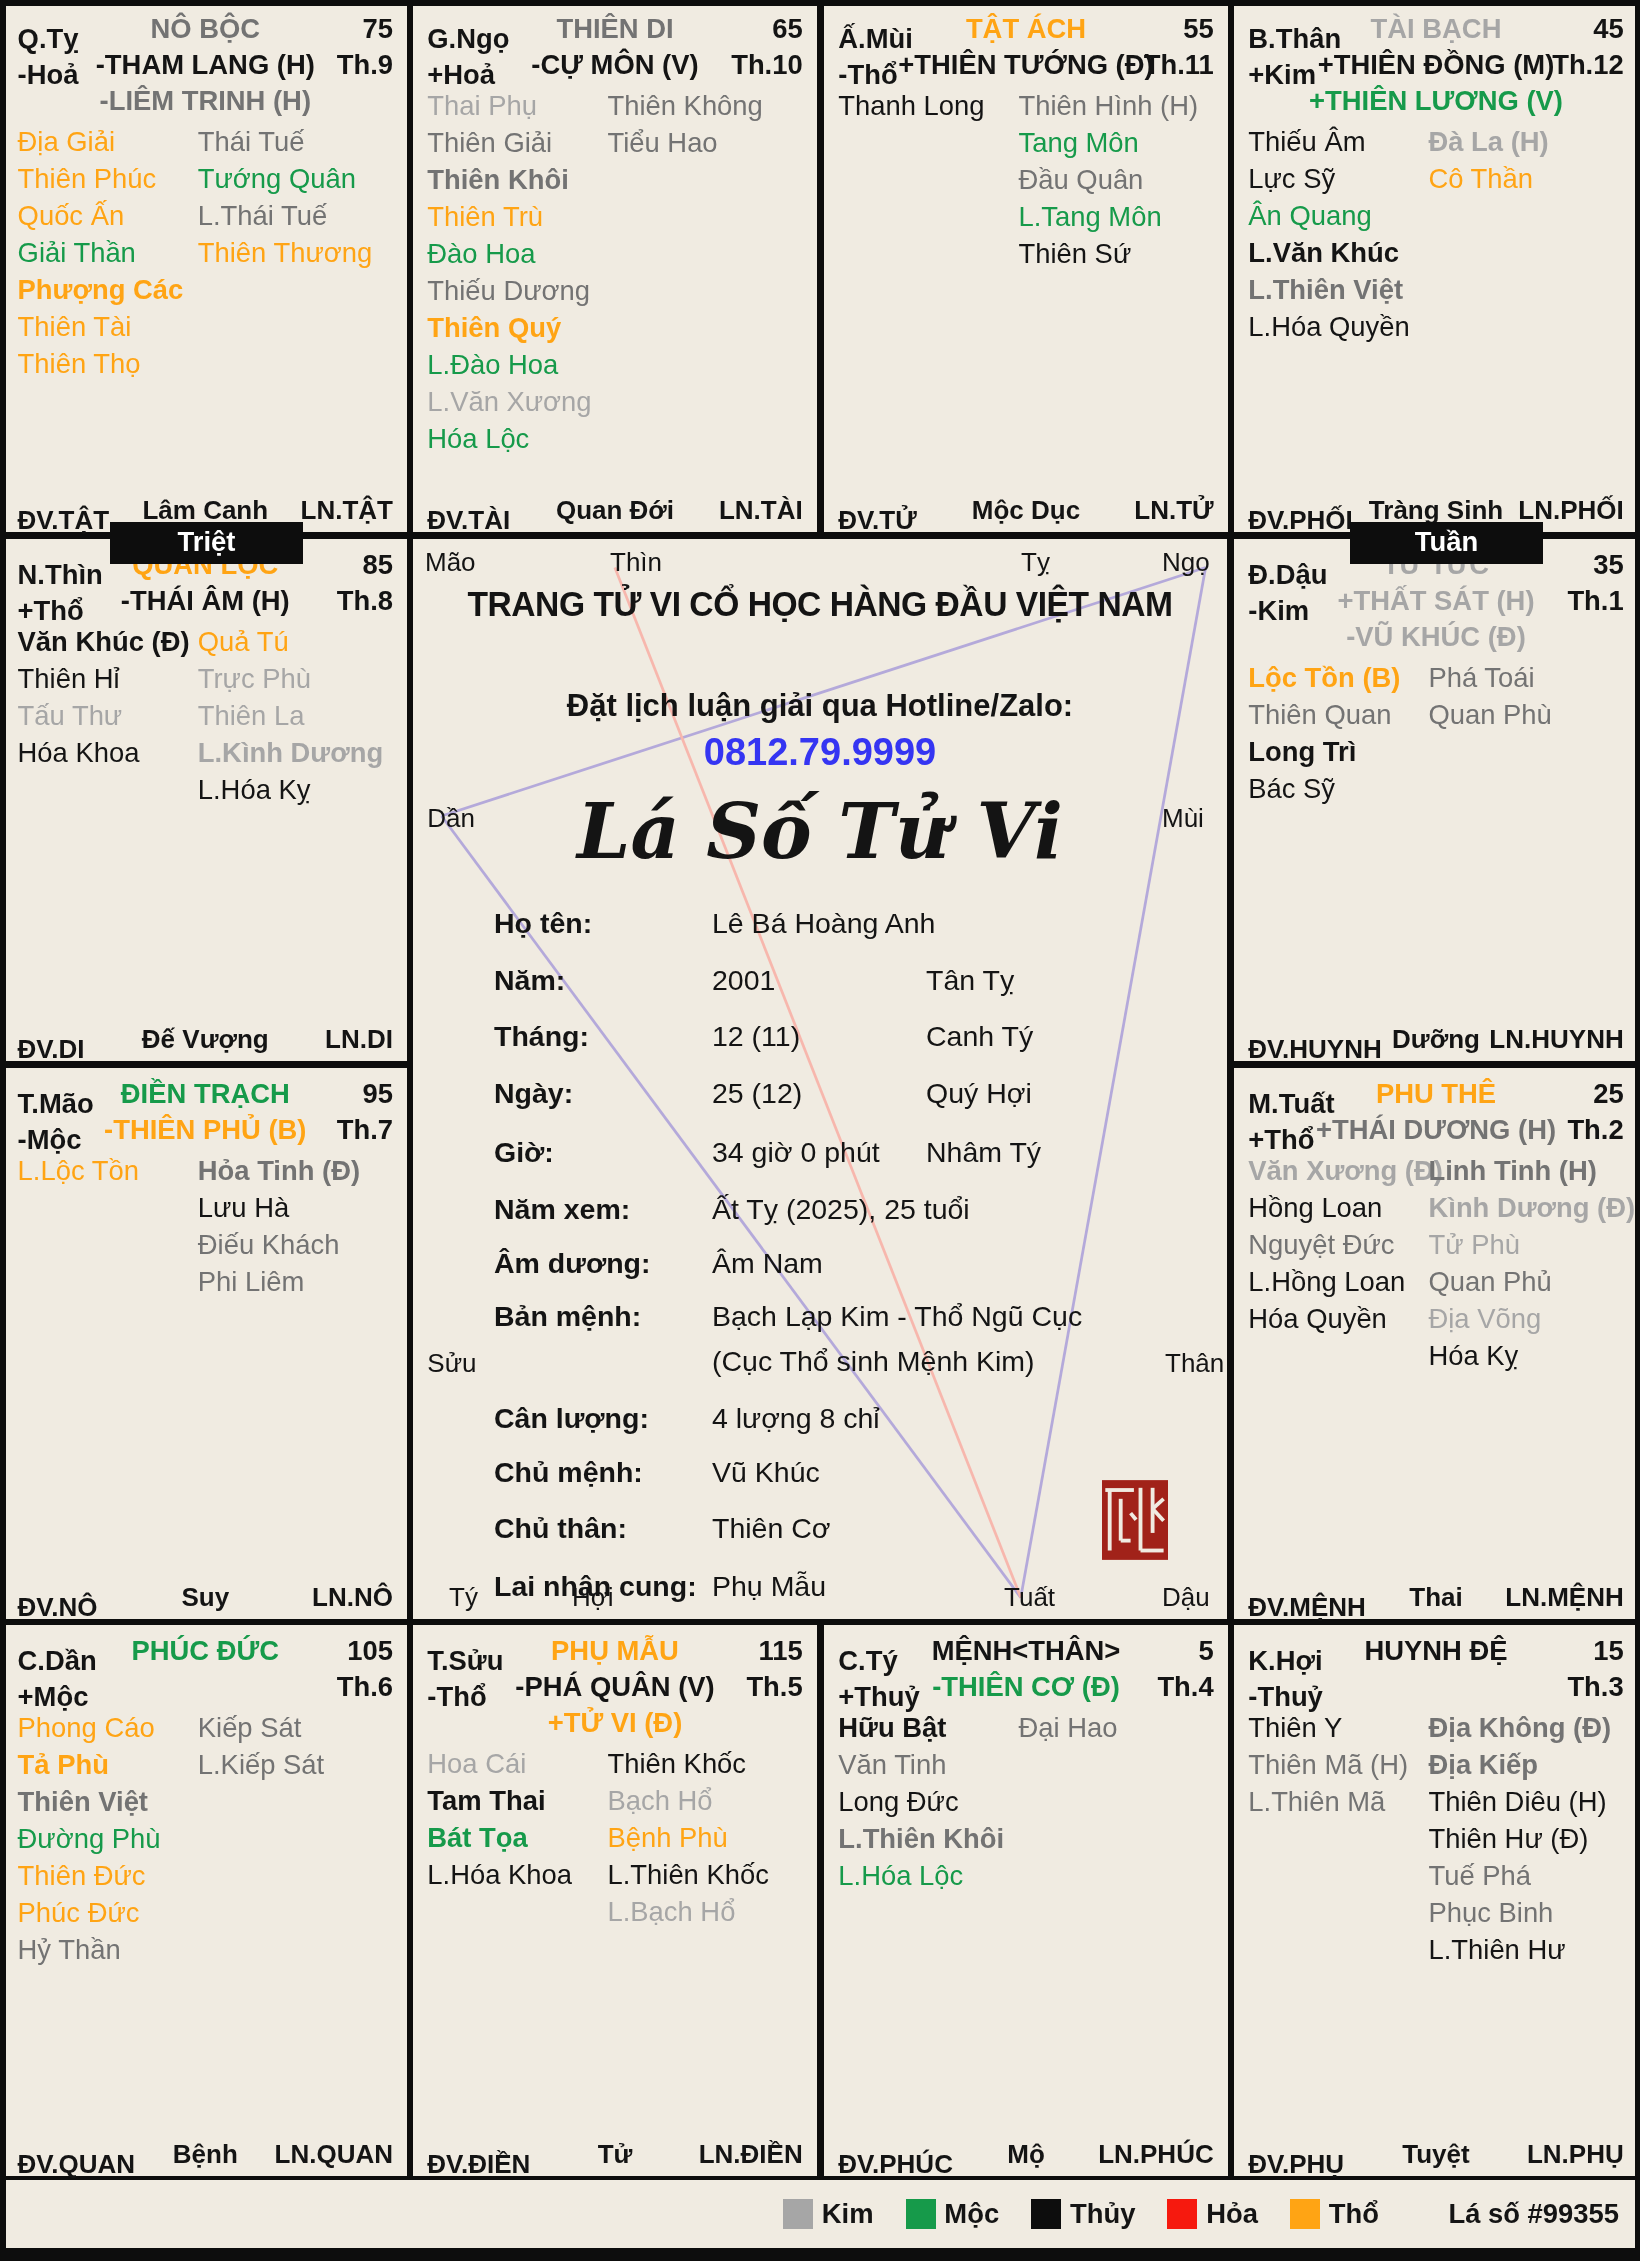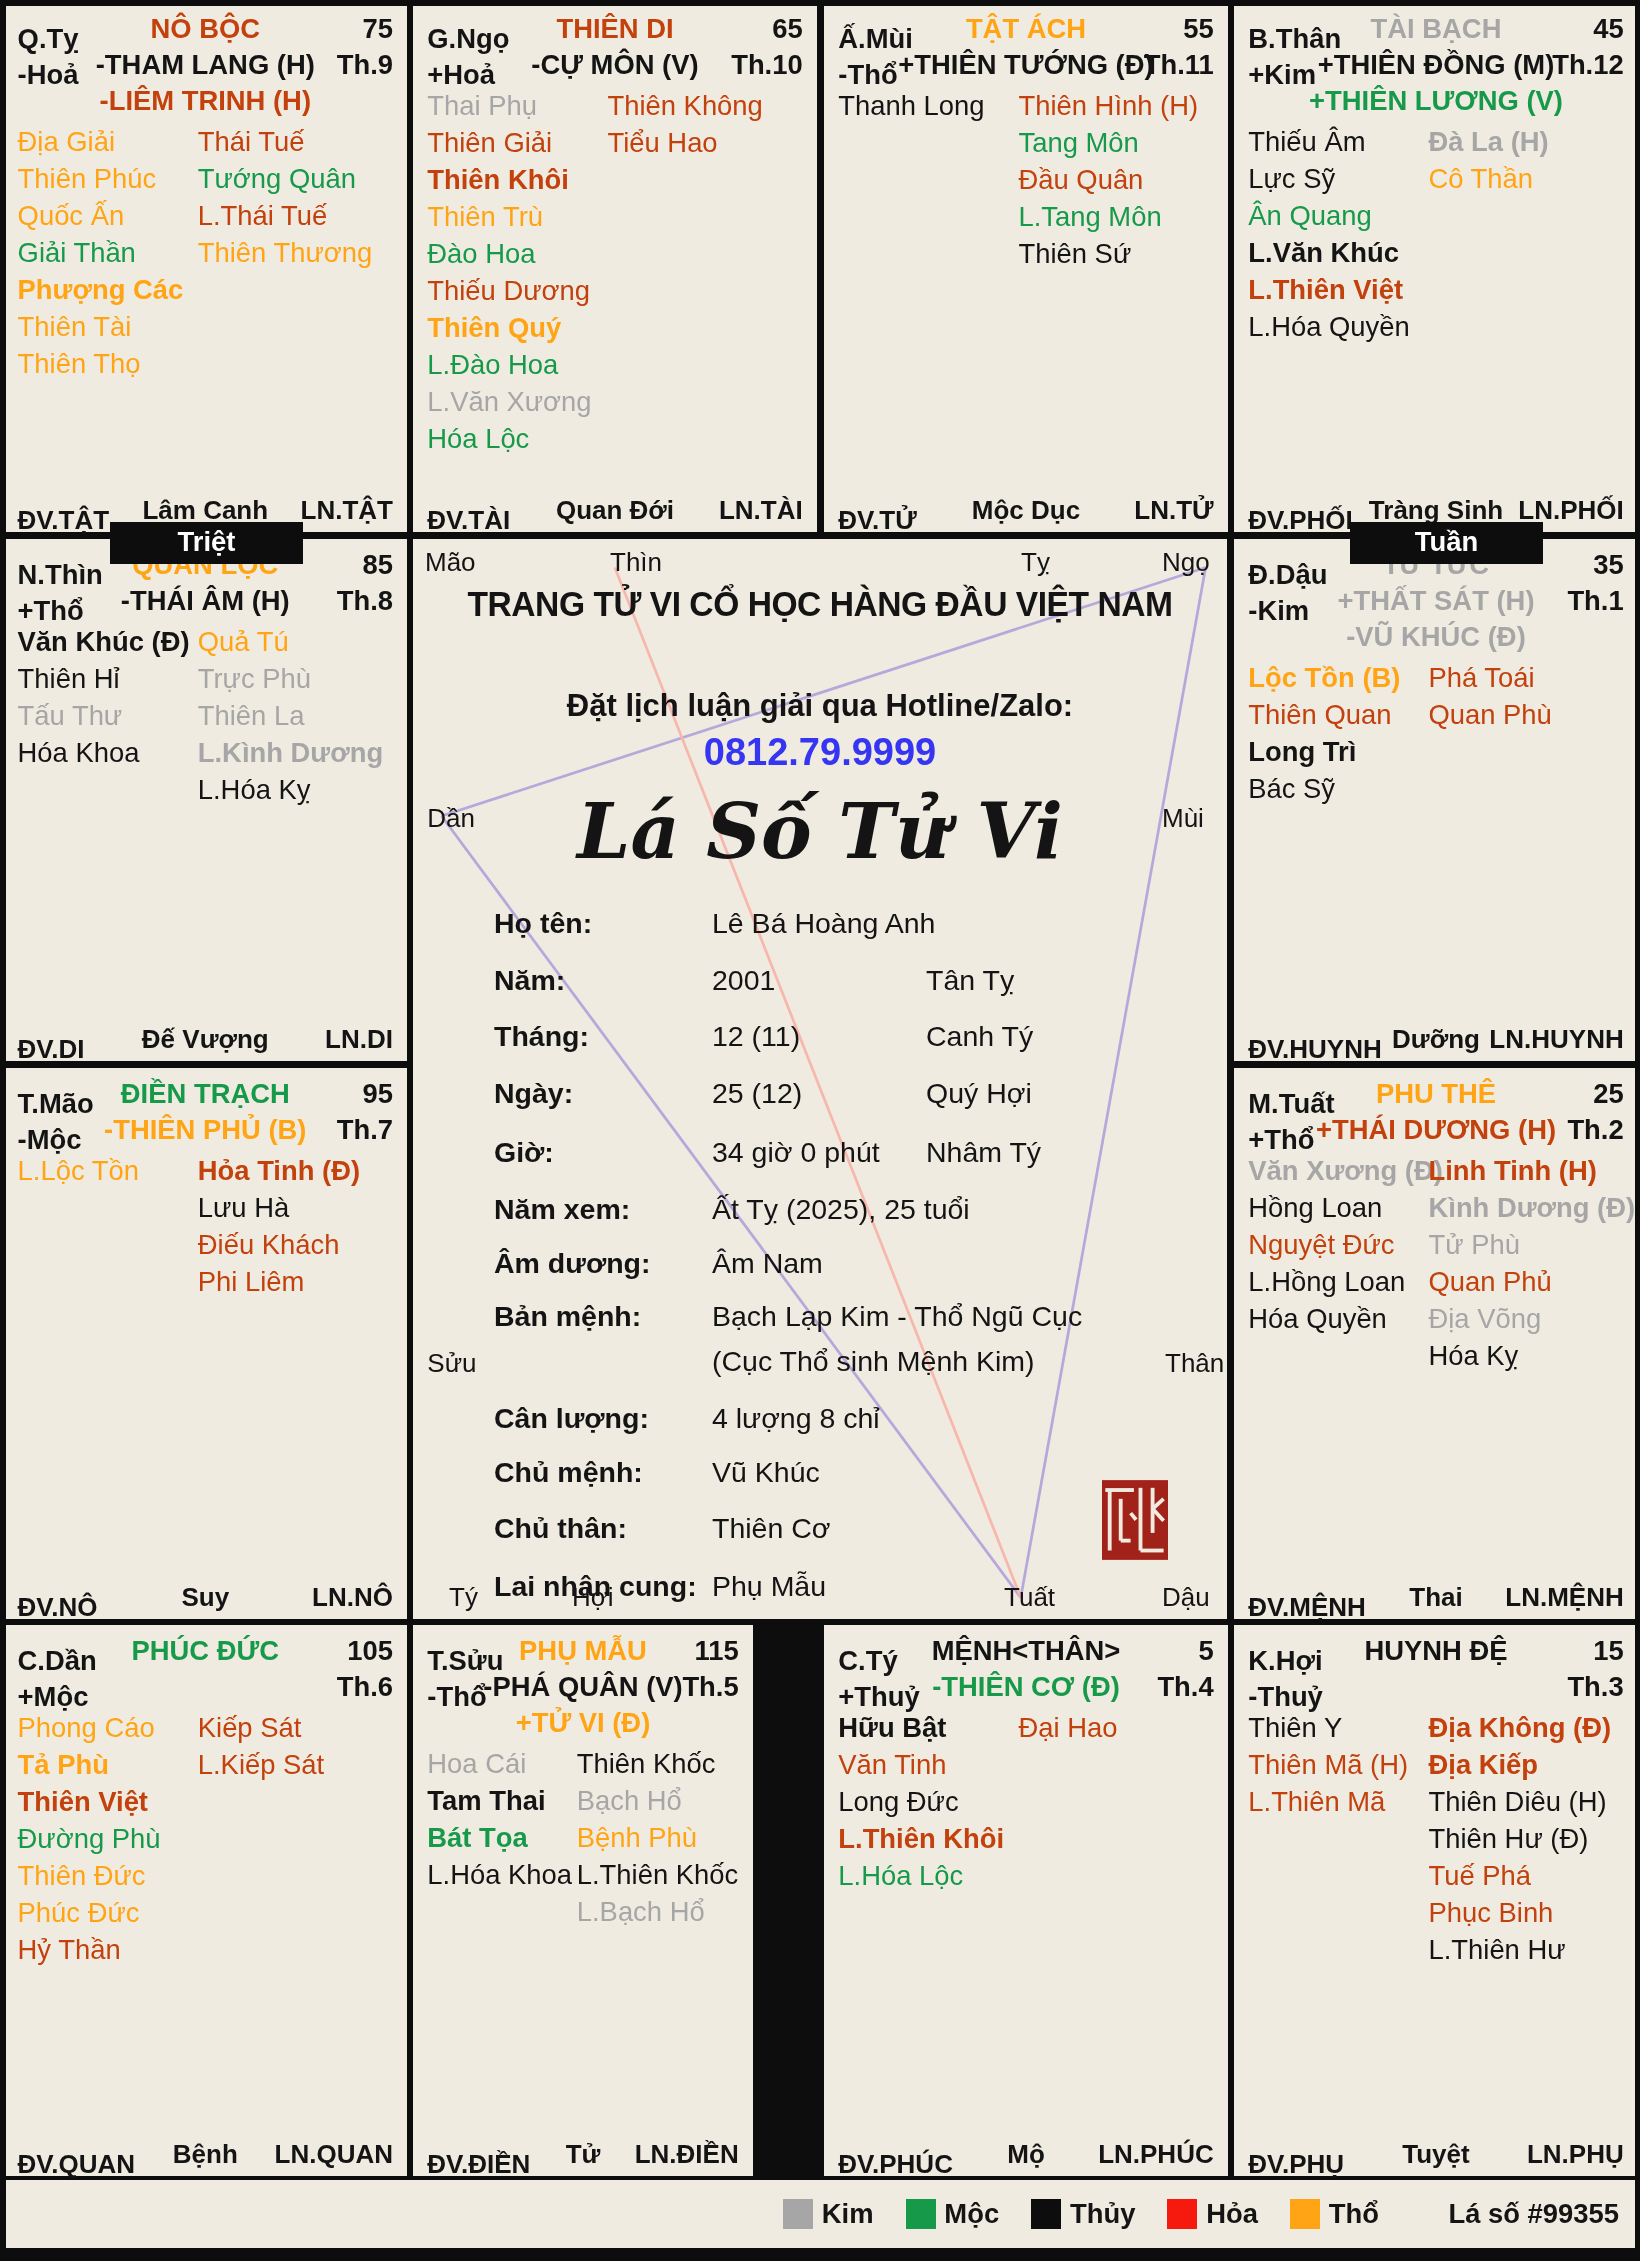--- a/index.html
+++ b/index.html
@@ -16,21 +16,21 @@
   .h-c{display:block;width:100%;text-align:center;}
   .palace,.main{font-weight:700;}
   .stars{position:relative;margin-top:4.4px;}
   .s-col{position:absolute;top:0;display:flex;flex-direction:column;}
   .s-left{left:0;}
   .s-right{left:48%;}
   .star{font-size:27.4px;line-height:37px;white-space:nowrap;font-weight:500;}
   .star.bold{font-weight:700;}
   .cell-foot{position:absolute;left:14.3px;right:14.3px;bottom:5.5px;height:34px;font-size:26px;line-height:34px;font-weight:600;white-space:nowrap;}
   .cell-foot .van{font-weight:700;}
-  .c-k{color:#141414;} .c-r{color:#c2410c;} .c-o{color:#ffa414;} .c-g{color:#169a4a;} .c-y{color:#a6a6a6;}
+  .c-k{color:#141414;} .c-r{color:#737373;} .c-o{color:#ffa414;} .c-g{color:#169a4a;} .c-y{color:#a6a6a6;}
   .badge{position:absolute;width:193px;height:42px;background:#0d0d0d;color:#ffffff;
     font-size:27.4px;font-weight:600;text-align:center;line-height:39px;z-index:30;}
   #center{position:absolute;left:413px;top:539px;width:814px;height:1080px;background:#f0ebe1;}
   #aspect-lines{position:absolute;left:0;top:0;width:100%;height:100%;}
   .corner{position:absolute;font-size:26px;font-weight:500;color:#141414;white-space:nowrap;z-index:5;}
   .brand{position:absolute;top:45px;width:100%;text-align:center;font-size:35px;font-weight:800;
     letter-spacing:-0.5px;transform:scaleX(.96);white-space:nowrap;z-index:6;}
   .url{position:absolute;top:98px;width:100%;text-align:center;font-size:39px;font-weight:800;color:#3535f2;z-index:6;}
   .hotline{position:absolute;top:149px;width:100%;text-align:center;font-size:31px;font-weight:800;z-index:6;}
   .phone{position:absolute;top:192px;width:100%;text-align:center;font-size:38px;font-weight:800;color:#3535f2;z-index:6;}
@@ -343,21 +343,21 @@
           <span class="star c-r">Kiếp Sát</span>
           <span class="star c-r">L.Kiếp Sát</span>
         </div>
       </div>
       <div class="cell-foot">
         <span class="h-l">ĐV.QUAN</span>
         <span class="h-c van">Bệnh</span>
         <span class="h-r">LN.QUAN</span>
       </div>
     </div>
-    <div class="cell" style="left: 413px; top: 1625px; width: 340px; height: 551px;">
+    <div class="cell" style="left: 413px; top: 1625px; width: 404px; height: 551px;">
       <div class="h-row">
         <span class="h-l">T.Sửu</span>
         <span class="h-c palace c-o">PHỤ MẪU</span>
         <span class="h-r">115</span>
       </div>
       <div class="h-row">
         <span class="h-l">-Thổ</span>
         <span class="h-c main c-k">-PHÁ QUÂN (V)</span>
         <span class="h-r">Th.5</span>
       </div>

